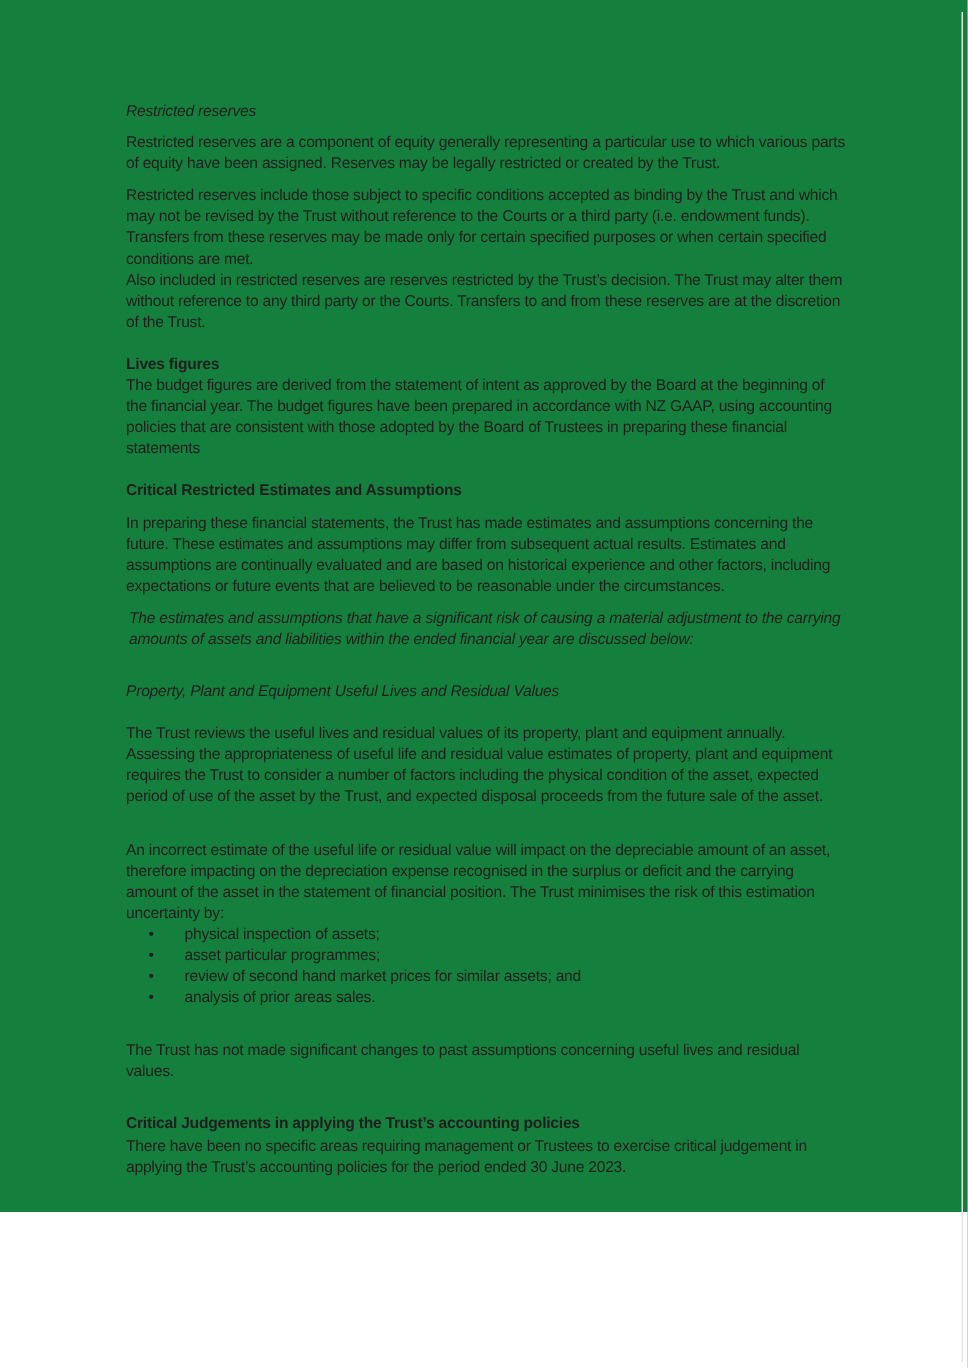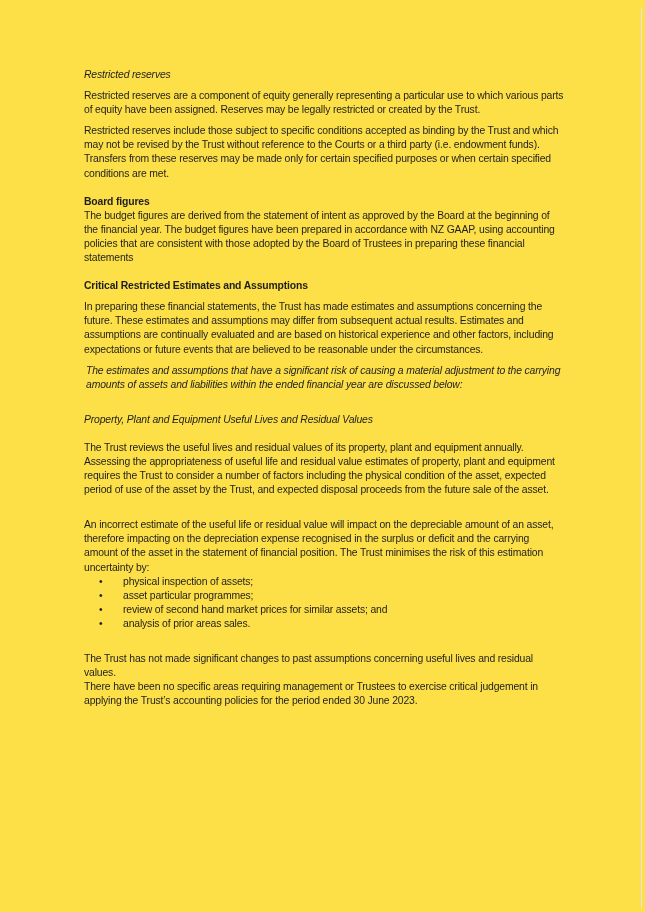--- a/index.html
+++ b/index.html
@@ -1,17 +1,17 @@
 <!DOCTYPE html>
 <html><head>
 <meta charset="utf-8">
 <style>
   html, body { margin: 0; padding: 0; background: #ffffff; }
   body { width: 645px; height: 912px; position: relative; overflow: hidden; }
-  .page { position: absolute; left: 0; top: 0; width: 645px; height: 912px; background: #fde047; }
+  .page { position: absolute; left: 0; top: 0; width: 645px; height: 808px; background: #15803d; }
   .edge-line { position: absolute; left: 641px; top: 8px; width: 1px; height: 900px; background: #e4e4e4; }
   .content {
     position: absolute; left: 84px; top: 68px; width: 480px;
     font-family: "Liberation Sans", sans-serif; font-size: 10.4px; line-height: 14.1px;
     color: #1e1e1e; letter-spacing: -0.15px;
   }
   .content p { margin: 0; }
   .it { font-style: italic; }
   .b { font-weight: bold; }
   .gap-s { margin-top: 7px !important; }
@@ -26,37 +26,39 @@
 <body>
 
 <div class="page">
   <div class="edge-line"></div>
 
   <div class="content">
 
     <p class="it">Restricted reserves</p>
     <p class="gap-s">Restricted reserves are a component of equity generally representing a particular use to which various parts of equity have been assigned. Reserves may be legally restricted or created by the Trust.</p>
     <p class="gap-s">Restricted reserves include those subject to specific conditions accepted as binding by the Trust and which may not be revised by the Trust without reference to the Courts or a third party (i.e. endowment funds). Transfers from these reserves may be made only for certain specified purposes or when certain specified conditions are met.</p>
+    <p>Also included in restricted reserves are reserves restricted by the Trust’s decision. The Trust may alter them without reference to any third party or the Courts. Transfers to and from these reserves are at the discretion of the Trust.</p>
 
-    <p class="b gap-m">Board figures</p>
+    <p class="b gap-m">Lives figures</p>
     <p>The budget figures are derived from the statement of intent as approved by the Board at the beginning of the financial year. The budget figures have been prepared in accordance with NZ GAAP, using accounting policies that are consistent with those adopted by the Board of Trustees in preparing these financial statements</p>
 
     <p class="b gap-m">Critical Restricted Estimates and Assumptions</p>
     <p class="gap-s">In preparing these financial statements, the Trust has made estimates and assumptions concerning the future.  These estimates and assumptions may differ from subsequent actual results.  Estimates and assumptions are continually evaluated and are based on historical experience and other factors, including expectations or future events that are believed to be reasonable under the circumstances.</p>
     <p class="it gap-s lead-space">The estimates and assumptions that have a significant risk of causing a material adjustment to the carrying amounts of assets and liabilities within the ended financial year are discussed below:</p>
 
     <p class="it gap-l">Property, Plant and Equipment Useful Lives and Residual Values</p>
     <p class="gap-m">The Trust reviews the useful lives and residual values of its property, plant and equipment annually. Assessing the appropriateness of useful life and residual value estimates of property, plant and equipment requires the Trust to consider a number of factors including the physical condition of the asset, expected period of use of the asset by the Trust, and expected disposal proceeds from the future sale of the asset.</p>
     <p class="gap-l">An incorrect estimate of the useful life or residual value will impact on the depreciable amount of an asset, therefore impacting on the depreciation expense recognised in the surplus or deficit and the carrying amount of the asset in the statement of financial position.  The Trust minimises the risk of this estimation uncertainty by:</p>
 
     <ul class="bullets">
       <li><span class="dot">•</span><span>physical inspection of assets;</span></li>
       <li><span class="dot">•</span><span>asset particular programmes;</span></li>
       <li><span class="dot">•</span><span>review of second hand market prices for similar assets; and</span></li>
       <li><span class="dot">•</span><span>analysis of prior areas sales.</span></li>
     </ul>
 
     <p class="gap-l">The Trust has not made significant changes to past assumptions concerning useful lives and residual values.</p>
 
+    <p class="b gap-l">Critical Judgements in applying the Trust’s accounting policies</p>
     <p>There have been no specific areas requiring management or Trustees to exercise critical judgement in applying the Trust’s accounting policies for the period ended 30 June 2023.</p>
 
   </div>
 </div>
 
 </body></html>

